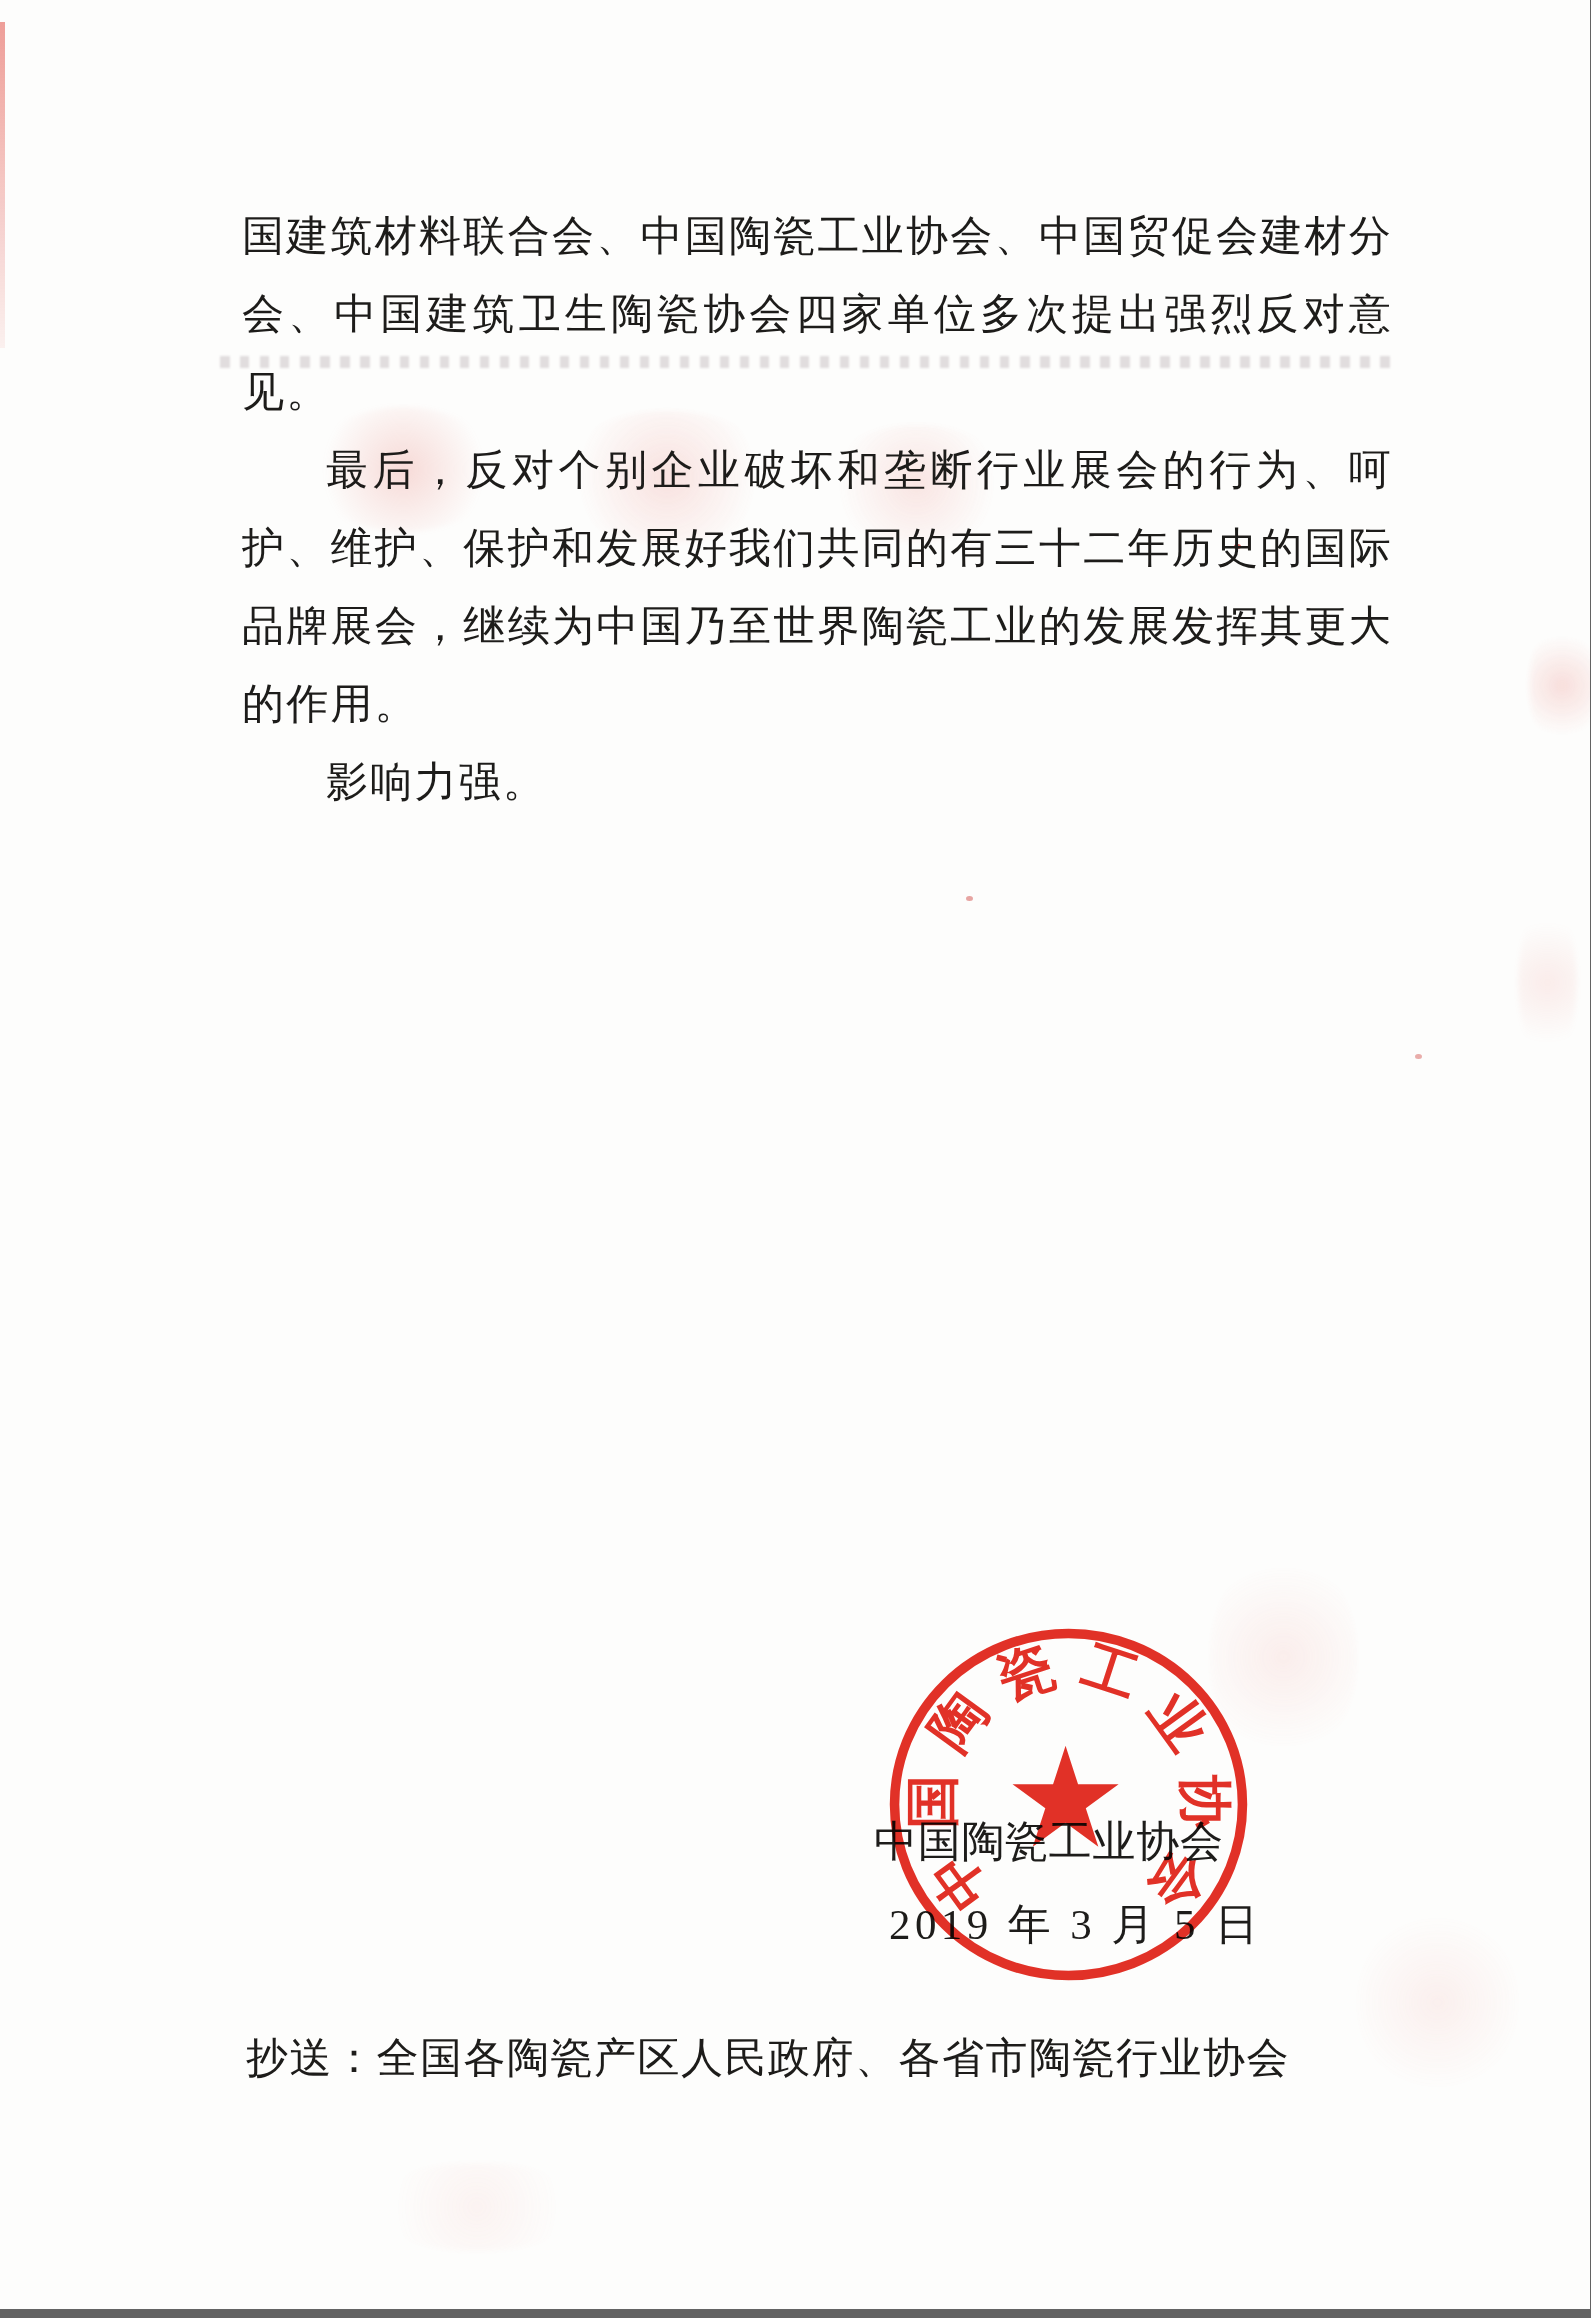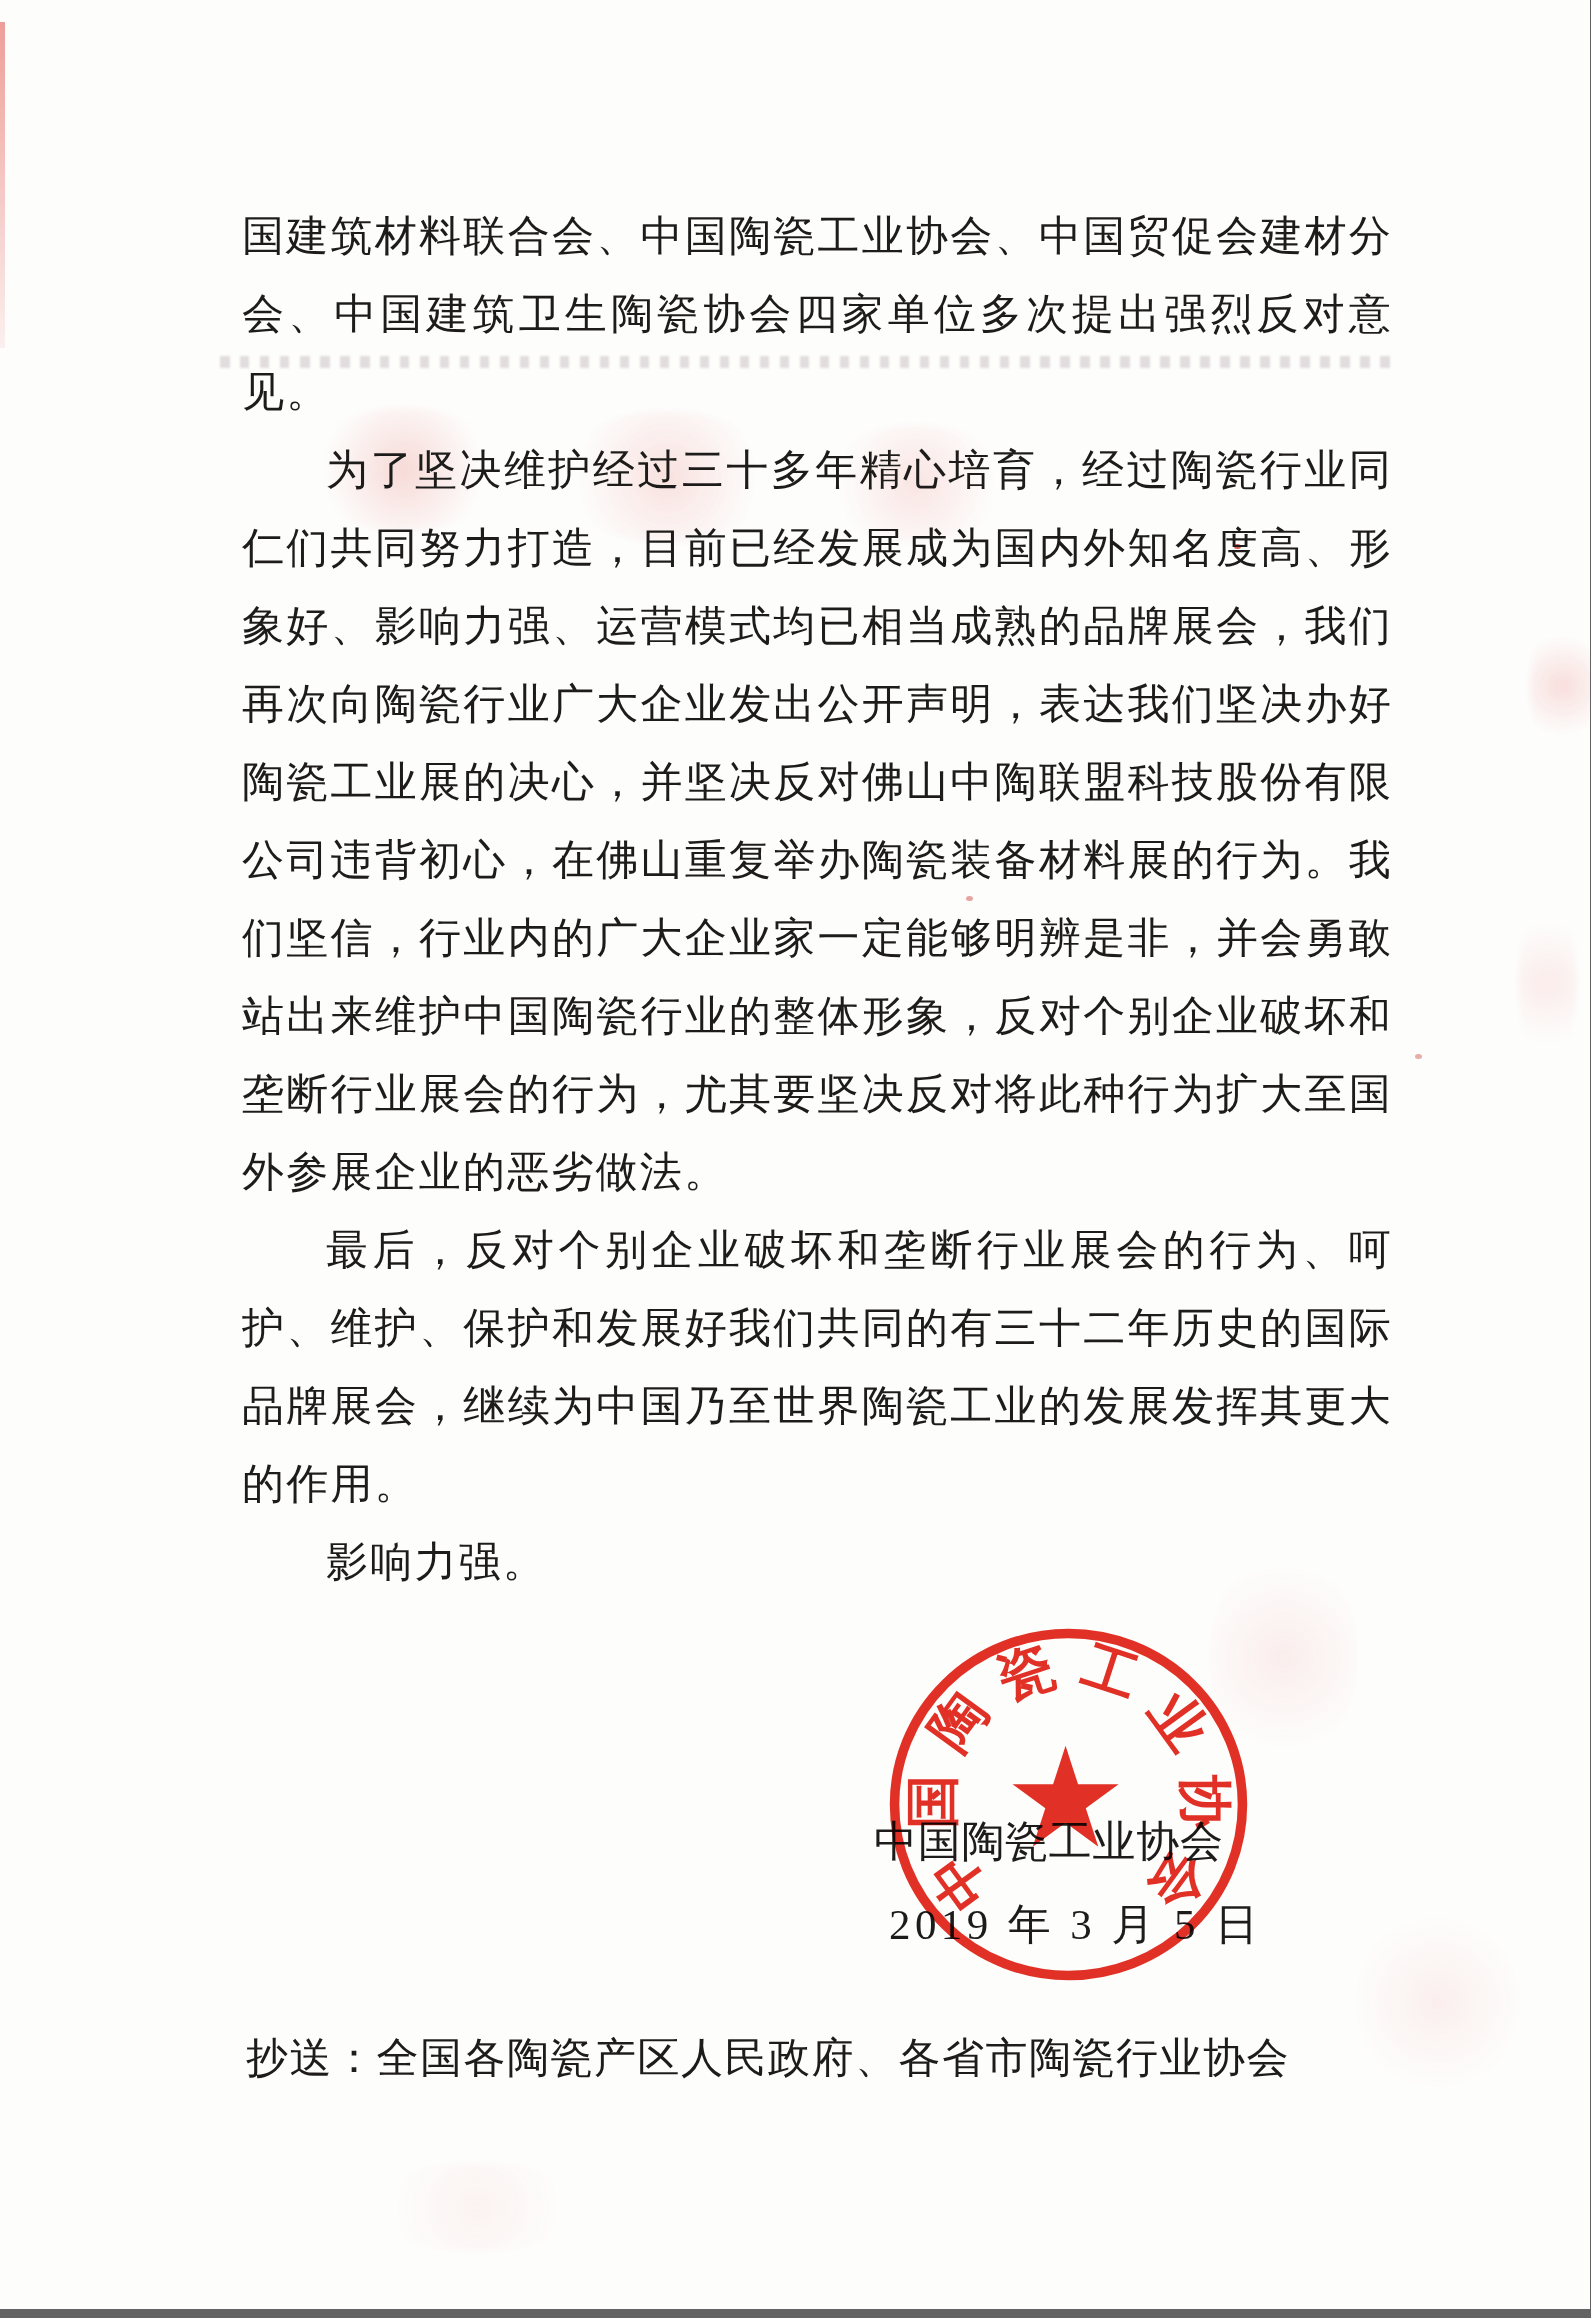--- a/index.html
+++ b/index.html
@@ -92,21 +92,20 @@
   <div class="bleed b5"></div>
   <div class="bleed b6"></div>
   <div class="bleed b7"></div>
   <div class="bleed b8"></div>
   <div class="speck s1"></div>
   <div class="speck s2"></div>
   <div class="speck s3"></div>
 
   <div class="text-body">
     <p class="para no-indent">国建筑材料联合会、中国陶瓷工业协会、中国贸促会建材分会、中国建筑卫生陶瓷协会四家单位多次提出强烈反对意见。</p>
-    <p class="para">为了坚决维护经过三十多年精心培育，经过陶瓷行业同仁们共同努力打造，目前已经发展成为国内外知名度高、形象好、影响力强、运营模式均已相当成熟的品牌展会，我们再次向陶瓷行业广大企业发出公开声明，表达我们坚决办好陶瓷工业展的决心，并坚决反对佛山中陶联盟科技股份有限公司违背初心，在佛山重复举办陶瓷装备材料展的行为。我们坚信，行业内的广大企业家一定能够明辨是非，并会勇敢站出来维护中国陶瓷行业的整体形象，反对个别企业破坏和垄断行业展会的行为，尤其要坚决反对将此种行为扩大至国外参展企业的恶劣做法。</p>
     <p class="para">最后，反对个别企业破坏和垄断行业展会的行为、呵护、维护、保护和发展好我们共同的有三十二年历史的国际品牌展会，继续为中国乃至世界陶瓷工业的发展发挥其更大的作用。</p>
     <p class="para">影响力强。</p>
   </div>
 
   <div class="sig">中国陶瓷工业协会</div>
   <div class="date">2019 年 3 月 5 日</div>
 
   <div class="cc">抄送：全国各陶瓷产区人民政府、各省市陶瓷行业协会</div>
 
   <svg class="stamp" viewBox="0 0 500 500">

